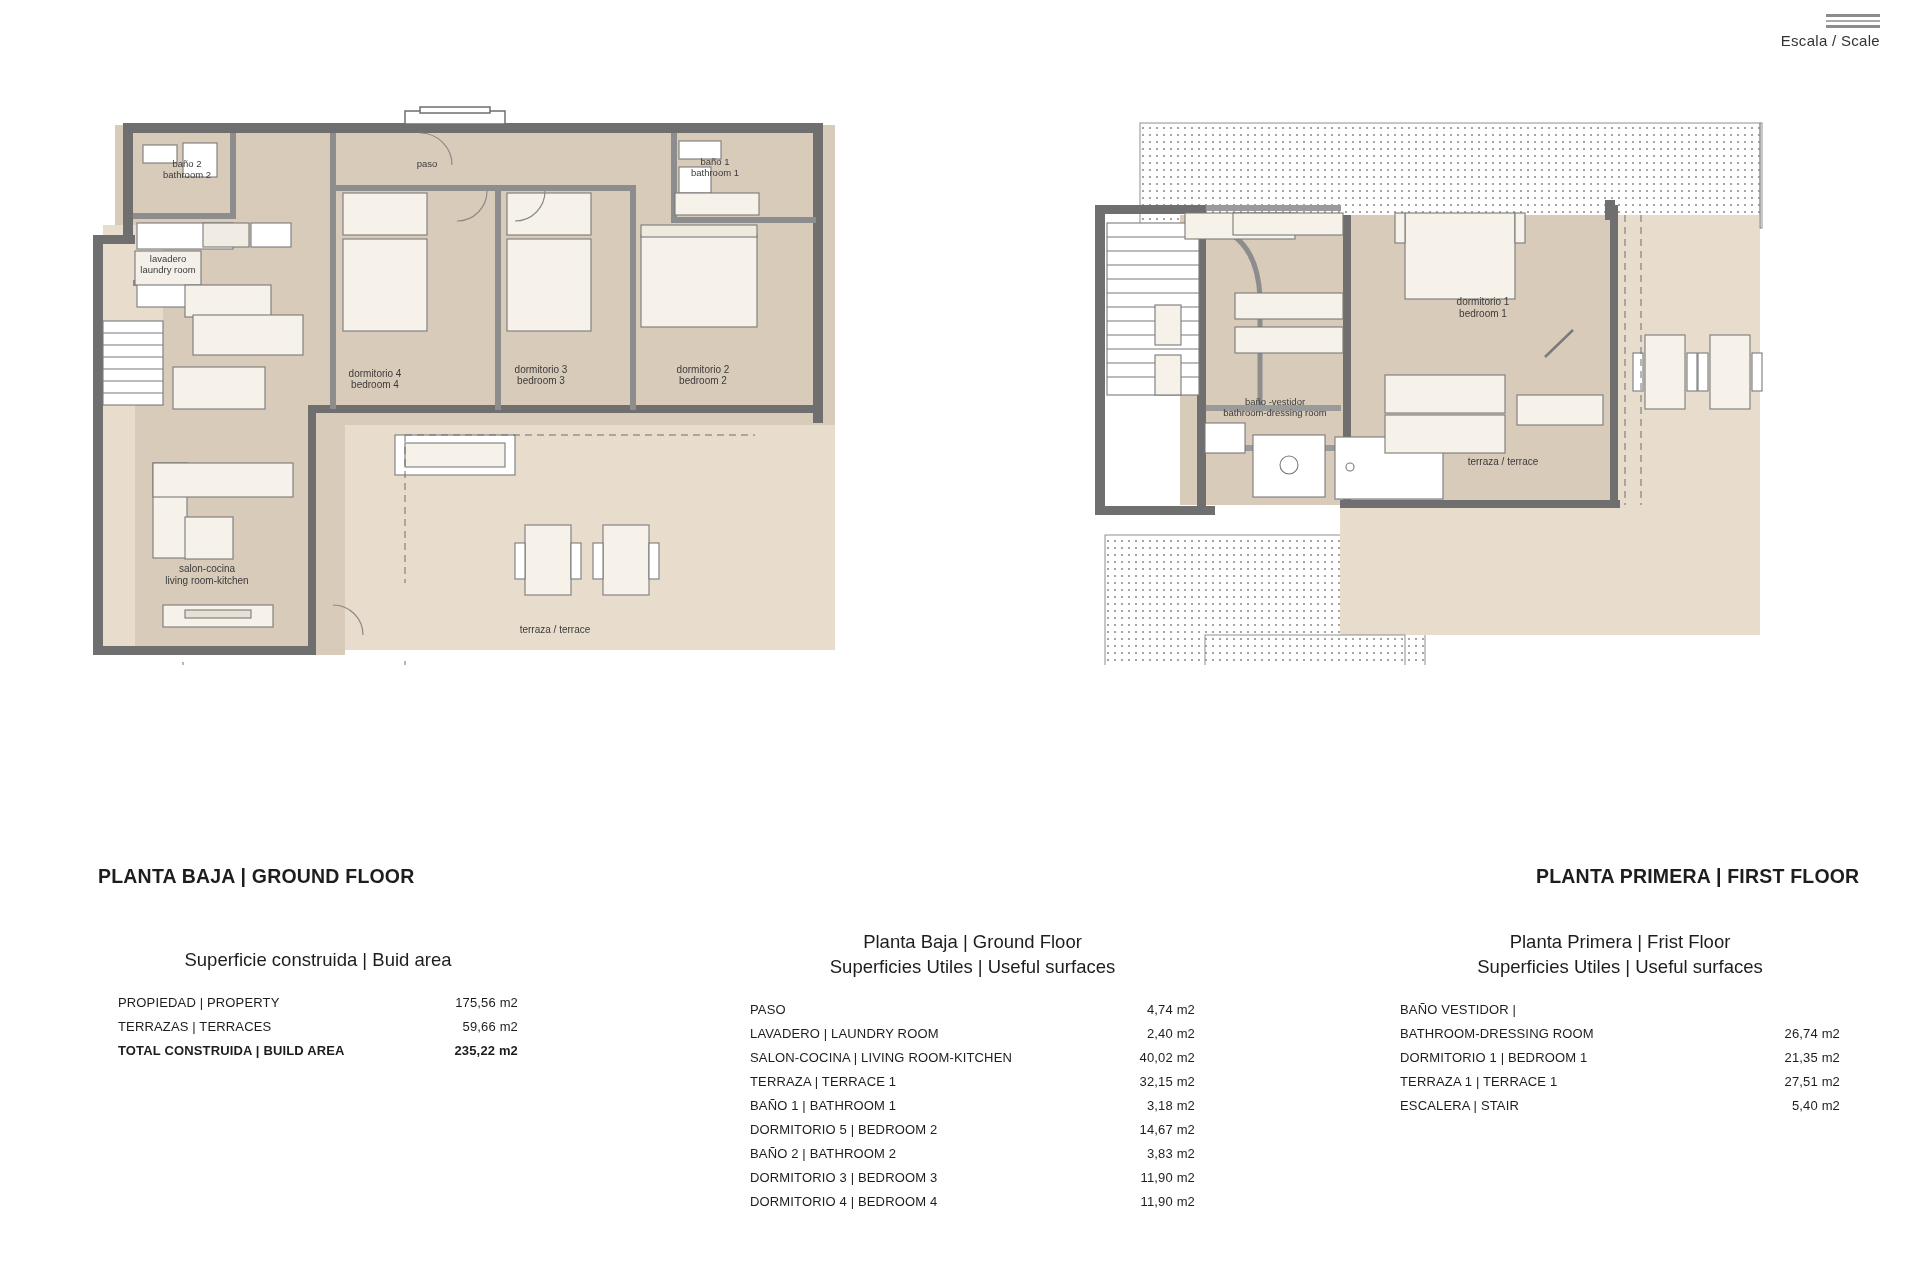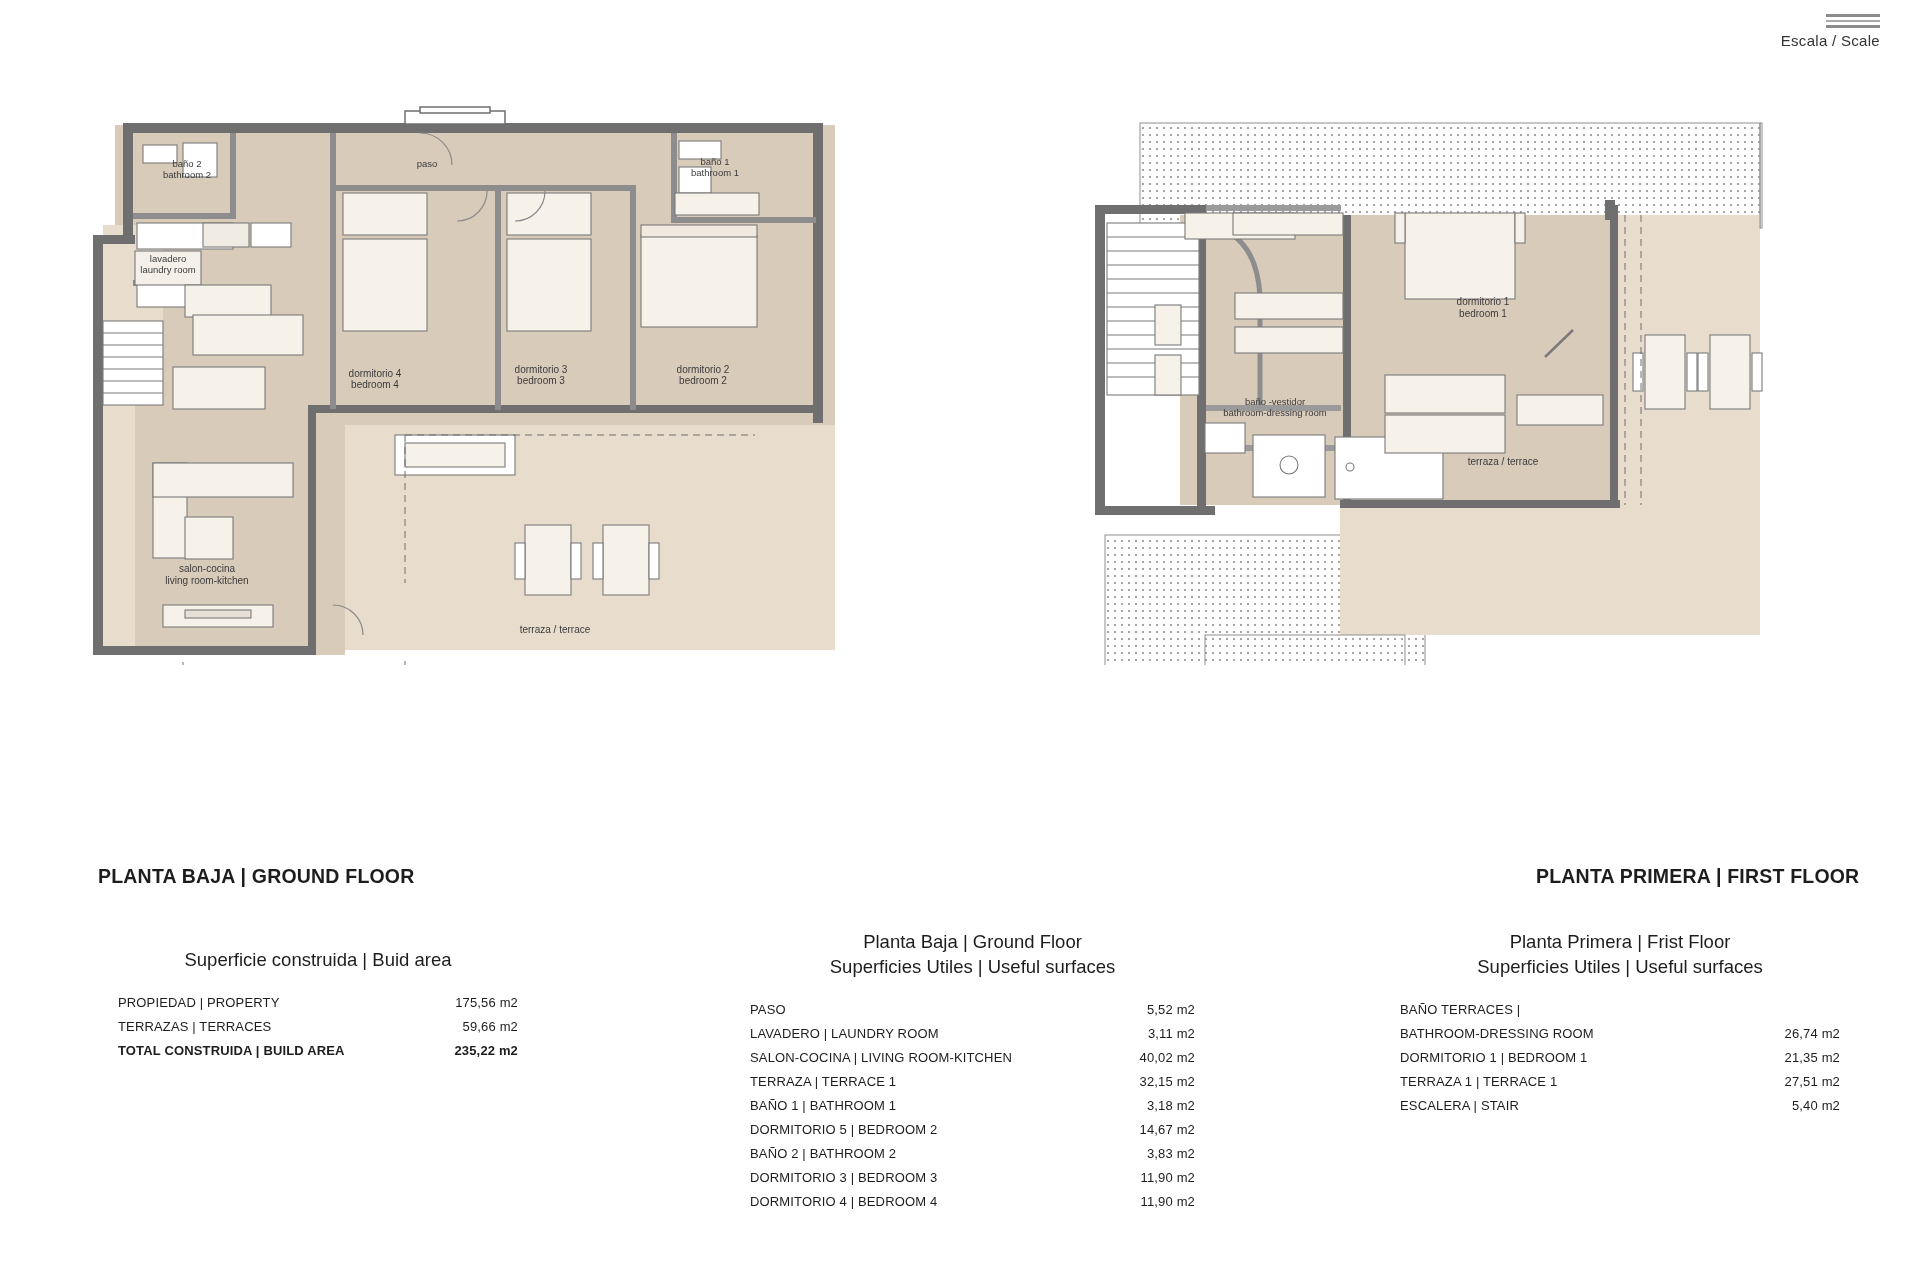--- a/index.html
+++ b/index.html
@@ -376,25 +376,25 @@
   </div>
 
   <div class="table-block" id="tbl-ground">
     <div class="tb-head">
       <div>Planta Baja  |  Ground Floor</div>
       <div>Superficies Utiles  |  Useful surfaces</div>
     </div>
     <div id="ground-rows">
         <div class="tb-row">
           <span class="lbl">PASO</span>
-          <span class="val">5,52 m2</span>
+          <span class="val">4,74 m2</span>
         </div>
         <div class="tb-row">
           <span class="lbl">LAVADERO  |  LAUNDRY ROOM</span>
-          <span class="val">3,11 m2</span>
+          <span class="val">2,40 m2</span>
         </div>
         <div class="tb-row">
           <span class="lbl">SALON-COCINA  |  LIVING ROOM-KITCHEN</span>
           <span class="val">40,02 m2</span>
         </div>
         <div class="tb-row">
           <span class="lbl">TERRAZA  |  TERRACE 1</span>
           <span class="val">32,15 m2</span>
         </div>
         <div class="tb-row">
@@ -420,21 +420,21 @@
       </div>
   </div>
 
   <div class="table-block" id="tbl-first">
     <div class="tb-head">
       <div>Planta Primera  |  Frist Floor</div>
       <div>Superficies Utiles  |  Useful surfaces</div>
     </div>
     <div id="first-rows">
         <div class="tb-row">
-          <span class="lbl">BAÑO TERRACES  |</span>
+          <span class="lbl">BAÑO VESTIDOR  |</span>
           <span class="val"></span>
         </div>
         <div class="tb-row">
           <span class="lbl">BATHROOM-DRESSING ROOM</span>
           <span class="val">26,74 m2</span>
         </div>
         <div class="tb-row">
           <span class="lbl">DORMITORIO 1  |  BEDROOM 1</span>
           <span class="val">21,35 m2</span>
         </div>

